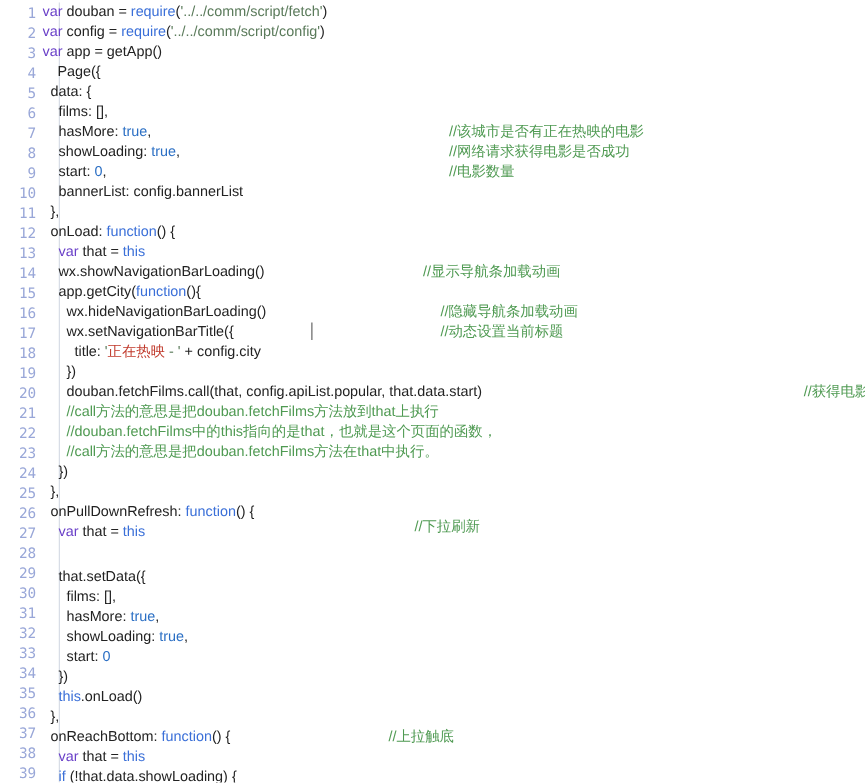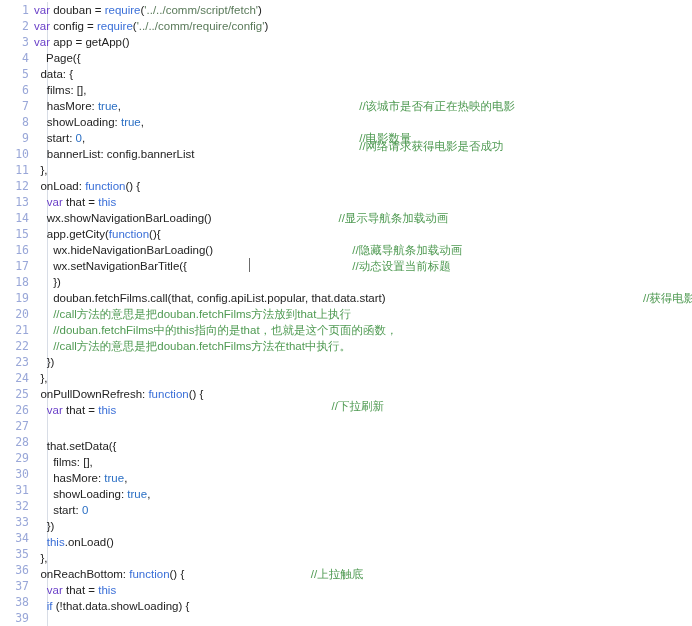--- a/index.html
+++ b/index.html
@@ -134,36 +134,37 @@
       <div class="lnum">36</div>
       <div class="lnum">37</div>
       <div class="lnum">38</div>
       <div class="lnum">39</div>
     </div>
 
   <div id="code">
     <div class="guide g1"></div>
     <div id="caret" style="top: 258px; height: 14px; left: 214.52px;"></div>
   <div class="line" style="top: 0px;"><span class="seg t-kw">var</span><span class="seg t-plain"> douban = </span><span class="seg t-fn">require</span><span class="seg t-plain">(</span><span class="seg t-str">'../../comm/script/fetch'</span><span class="seg t-plain">)</span></div>
-      <div class="line" style="top: 0px;"><span class="seg t-kw">var</span><span class="seg t-plain"> config = </span><span class="seg t-fn">require</span><span class="seg t-plain">(</span><span class="seg t-str">'../../comm/require/config'</span><span class="seg t-plain">)</span></div>
+      <div class="line" style="top: 0px;"><span class="seg t-kw">var</span><span class="seg t-plain"> config = </span><span class="seg t-fn">require</span><span class="seg t-plain">(</span><span class="seg t-str">'../../comm/script/config'</span><span class="seg t-plain">)</span></div>
       <div class="line" style="top: 0px;"><span class="seg t-kw">var</span><span class="seg t-plain"> app = getApp()</span></div>
       <div class="line" style="top: 0px; margin-left: 12px;"><span class="seg t-plain">Page({</span></div>
       <div class="line" style="top: 0px;"><span class="seg t-plain">  data: {</span></div>
       <div class="line" style="top: 0px;"><span class="seg t-plain">    films: [],</span></div>
       <div class="line" style="top: 0px;"><span class="seg t-plain">    hasMore: </span><span class="seg t-bool">true</span><span class="seg t-plain">,</span><span class="seg t-cmt" style="position: absolute; left: 325.24px; top: 0px;">//该城市是否有正在热映的电影</span></div>
-      <div class="line" style="top: 0px;"><span class="seg t-plain">    showLoading: </span><span class="seg t-bool">true</span><span class="seg t-plain">,</span><span class="seg t-cmt" style="position: absolute; left: 325.24px; top: 0px; margin-top: 24px;">//网络请求获得电影是否成功</span></div>
+      <div class="line" style="top: 0px;"><span class="seg t-plain">    showLoading: </span><span class="seg t-bool">true</span><span class="seg t-plain">,</span><span class="seg t-cmt" style="position: absolute; left: 325.24px; top: 0px;">//网络请求获得电影是否成功</span></div>
       <div class="line" style="top: 0px;"><span class="seg t-plain">    start: </span><span class="seg t-num">0</span><span class="seg t-plain">,</span><span class="seg t-cmt" style="position: absolute; left: 325.24px; top: 0px;">//电影数量</span></div>
       <div class="line" style="top: 0px;"><span class="seg t-plain">    bannerList: config.bannerList</span></div>
       <div class="line" style="top: 0px;"><span class="seg t-plain">  },</span></div>
       <div class="line" style="top: 0px;"><span class="seg t-plain">  onLoad: </span><span class="seg t-fn">function</span><span class="seg t-plain">() {</span></div>
       <div class="line" style="top: 0px;"><span class="seg t-plain">    </span><span class="seg t-kw">var</span><span class="seg t-plain"> that = </span><span class="seg t-fn">this</span></div>
       <div class="line" style="top: 0px;"><span class="seg t-cmt" style="position: absolute; left: 304.48px; top: 0px;">//显示导航条加载动画</span><span class="seg t-plain">    wx.showNavigationBarLoading()</span></div>
       <div class="line" style="top: 0px;"><span class="seg t-plain">    app.getCity(</span><span class="seg t-fn">function</span><span class="seg t-plain">(){</span></div>
       <div class="line" style="top: 0px;"><span class="seg t-plain">      wx.hideNavigationBarLoading()</span><span class="seg t-cmt" style="position: absolute; left: 318.32px; top: 0px;">//隐藏导航条加载动画</span></div>
       <div class="line" style="top: 0px;"><span class="seg t-plain">      wx.setNavigationBarTitle({</span><span class="seg t-cmt" style="position: absolute; left: 318.32px; top: 0px;">//动态设置当前标题</span></div>
+      <div class="line" style="top: 0px;"><span class="seg t-plain">        title: </span><span class="seg t-str">'</span><span class="seg t-strcn">正在热映</span><span class="seg t-str"> - '</span><span class="seg t-plain"> + config.city</span></div>
       <div class="line" style="top: 0px;"><span class="seg t-plain">      })</span></div>
       <div class="line" style="top: 0px;"><span class="seg t-plain">      douban.fetchFilms.call(that, config.apiList.popular, that.data.start)</span><span class="seg t-cmt" style="position: absolute; left: 608.96px; top: 0px;">//获得电影列表</span></div>
       <div class="line" style="top: 0px;"><span class="seg t-cmt">      //call方法的意思是把douban.fetchFilms方法放到that上执行</span></div>
       <div class="line" style="top: 0px;"><span class="seg t-cmt">      //douban.fetchFilms中的this指向的是that，也就是这个页面的函数，</span></div>
       <div class="line" style="top: 0px;"><span class="seg t-cmt">      //call方法的意思是把douban.fetchFilms方法在that中执行。</span></div>
       <div class="line" style="top: 0px;"><span class="seg t-plain">    })</span></div>
       <div class="line" style="top: 0px;"><span class="seg t-plain">  },</span></div>
       <div class="line" style="top: 0px;"><span class="seg t-plain">  onPullDownRefresh: </span><span class="seg t-fn">function</span><span class="seg t-plain">() {</span><span class="seg t-cmt" style="position: absolute; left: 297.56px; top: 12px;">//下拉刷新</span></div>
       <div class="line" style="top: 0px;"><span class="seg t-plain">    </span><span class="seg t-kw">var</span><span class="seg t-plain"> that = </span><span class="seg t-fn">this</span></div>
       <div class="line" style="top: 0px; margin-top: 20px;"><span class="seg t-plain">    that.setData({</span></div>

